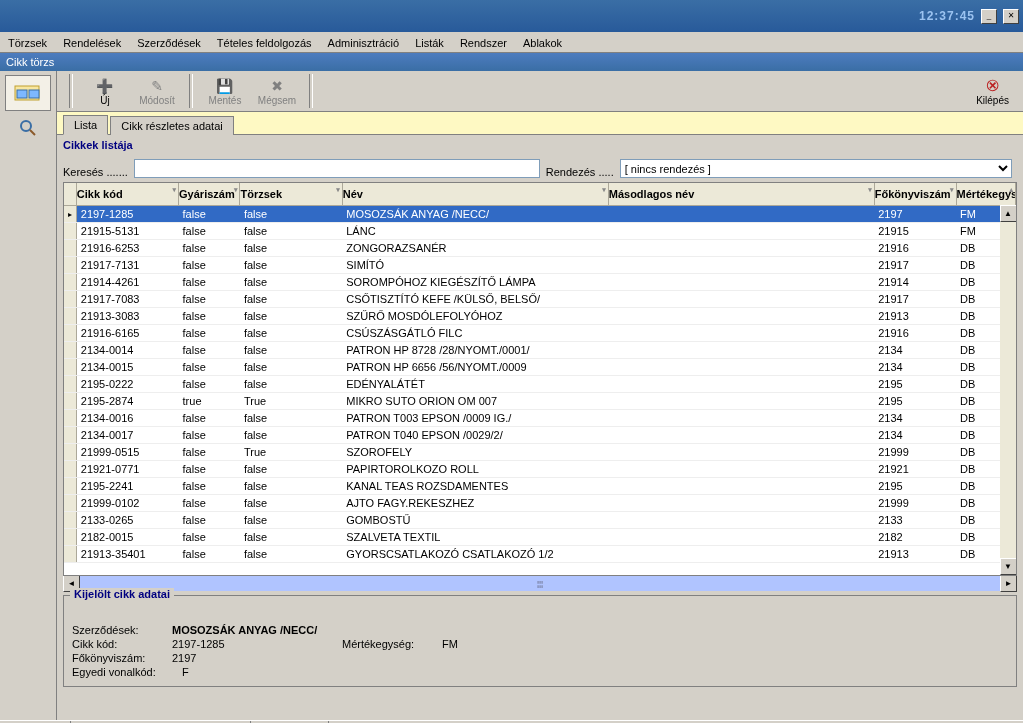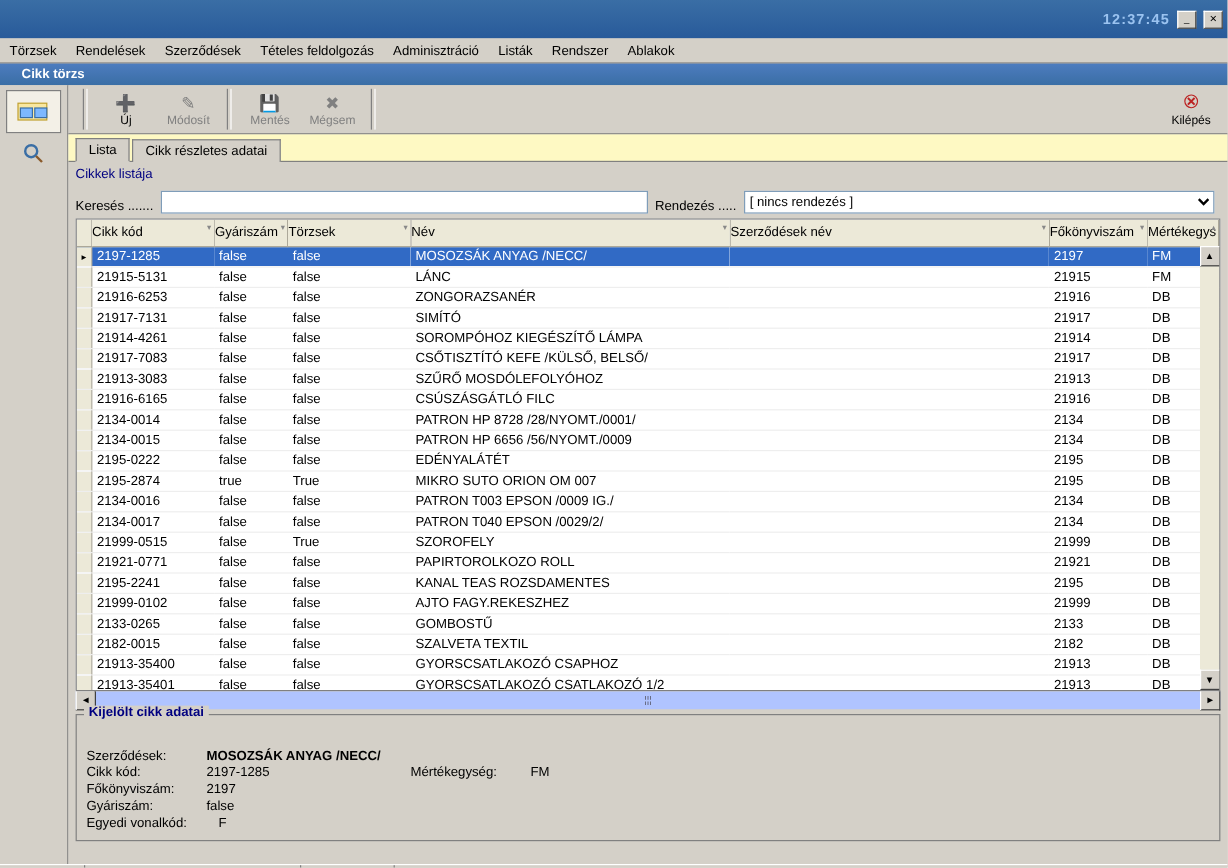--- a/index.html
+++ b/index.html
@@ -1,42 +1,42 @@
 <!DOCTYPE html>
 <html><head>
 <meta charset="utf-8">
 <style>
   html,body{margin:0;padding:0;font-family:Tahoma,Arial,sans-serif;font-size:11px;background:#d4d0c8;color:#000;overflow:hidden;width:1023px;height:723px}
   .titlebar{background:linear-gradient(#3a6ea5,#285a9a);height:32px;display:flex;align-items:center;justify-content:flex-end;color:#cfe3ff;padding:0 4px;gap:6px}
   .titlebar .time{color:#9bc3f0;font-size:12px;font-weight:bold;letter-spacing:1px}
   .titlebar .winbtn{width:14px;height:13px;background:#d4d0c8;border:1px solid #fff;border-right-color:#404040;border-bottom-color:#404040;display:flex;align-items:center;justify-content:center;font-size:8px;color:#000;line-height:1}
   .menubar{height:20px;background:#d4d0c8;border-bottom:1px solid #808080;display:flex;align-items:flex-end}
   .menubar span{padding:3px 8px;cursor:default}
-  .subtitle{height:18px;background:linear-gradient(#4d7cbf,#3a6ea5);color:#fff;font-weight:bold;display:flex;align-items:center;padding-left:18px;font-size:11px}
+  .subtitle{height:18px;background:linear-gradient(#4d7cbf,#3a6ea5);color:#fff;font-weight:normal;display:flex;align-items:center;padding-left:6px;font-size:11px}
   .main{display:flex;height:calc(723px - 18px - 20px - 18px - 18px)}
   .leftbar{width:56px;background:#d4d0c8;border-right:1px solid #808080;display:flex;flex-direction:column;align-items:center;padding-top:4px;gap:4px}
   .leftbar .bigbtn{width:44px;height:34px;border:1px solid #808080;background:#f3f0e7;display:flex;align-items:center;justify-content:center}
   .leftbar .smbtn{width:28px;height:26px;display:flex;align-items:center;justify-content:center}
   .content{flex:1;display:flex;flex-direction:column;background:#d4d0c8}
   .toolbar{height:40px;display:flex;align-items:center;padding:0 8px;border-bottom:1px solid #808080;gap:4px}
   .tbtn{width:48px;display:flex;flex-direction:column;align-items:center;font-size:10px;color:#808080}
   .tbtn.enabled{color:#000}
   .tbtn .ico{height:18px;display:flex;align-items:center;justify-content:center;font-size:14px}
   .sep{width:2px;height:34px;border-left:1px solid #808080;border-right:1px solid #fff;margin:0 4px}
   .tabbar{display:flex;align-items:flex-end;height:22px;padding-left:6px;border-bottom:1px solid #808080;background:#fef9c3}
   .tab{padding:3px 10px;border:1px solid #808080;border-bottom:none;background:#d4d0c8;margin-right:2px;position:relative;top:1px}
   .tab.active{background:#d4d0c8;border-bottom:1px solid #d4d0c8}
-  .listhdr{padding:4px 6px;font-weight:normal;color:#000080}
+  .listhdr{padding:4px 6px;font-weight:bold;color:#000080}
   .searchrow{display:flex;align-items:flex-end;padding:4px 6px;gap:6px}
   .searchrow input{border:1px solid #7f9db9;height:17px;padding:0 2px;font-family:inherit;font-size:11px}
   .searchrow .kereses{width:400px}
   .searchrow select{border:1px solid #7f9db9;height:19px;font-family:inherit;font-size:11px;width:392px;background:#fff}
   .gridwrap{border:1px solid #808080;margin:0 6px;background:#fff;height:392px;overflow:hidden;position:relative}
   table{border-collapse:collapse;width:100%;table-layout:fixed}
-  thead th{background:#ece9d8;border-right:1px solid #aca899;border-bottom:1px solid #aca899;text-align:left;padding:2px 0;font-weight:normal;position:relative;height:18px;white-space:nowrap;overflow:hidden}
+  thead th{background:#ece9d8;border-right:1px solid #aca899;border-bottom:1px solid #aca899;text-align:left;padding:2px 0;font-weight:bold;position:relative;height:18px;white-space:nowrap;overflow:hidden}
   thead th .sorter{position:absolute;right:2px;top:3px;font-size:7px;color:#888}
   tbody td{border-bottom:1px solid #eee;padding:1px 4px;height:14px;white-space:nowrap;overflow:hidden}
   tbody tr.sel{background:#316ac5;color:#fff}
   .rowmarker{width:10px;border-right:1px solid #aca899;background:#ece9d8;text-align:center;font-size:8px;color:#000}
   tbody tr.sel .rowmarker{color:#000;background:#ece9d8}
   .vscroll{position:absolute;right:0;top:22px;bottom:0;width:16px;background:#ece9d8;display:flex;flex-direction:column;justify-content:space-between;align-items:center;font-size:8px}
   .sbbtn{width:15px;height:15px;background:#d4d0c8;border:1px solid #fff;border-right-color:#404040;border-bottom-color:#404040;display:flex;align-items:center;justify-content:center}
   .hscroll{margin:0 6px;height:15px;background:#b0c4ff;display:flex;justify-content:space-between;align-items:center;font-size:8px}
   .detailbox{margin:4px 6px;border:1px solid #808080;padding:20px 8px 8px 8px;position:relative;background:#d4d0c8}
   .detailbox legend{color:#000080;font-weight:bold;padding:0 4px;position:absolute;top:-8px;left:6px;background:#d4d0c8}
@@ -143,21 +143,21 @@
             <col style="width:80px">
             <col style="width:58px">
         </colgroup>
         <thead>
           <tr>
             <th></th>
             <th><span>Cikk kód</span><span class="sorter">▾</span></th>
             <th><span>Gyáriszám</span><span class="sorter">▾</span></th>
             <th><span>Törzsek</span><span class="sorter">▾</span></th>
             <th><span>Név</span><span class="sorter">▾</span></th>
-            <th><span>Szerződések név</span><span class="sorter">▾</span></th>
+            <th><span>Másodlagos név</span><span class="sorter">▾</span></th>
             <th><span>Főkönyviszám</span><span class="sorter">▾</span></th>
             <th><span>Mértékegys</span><span class="sorter">▴</span></th>
           </tr>
         </thead>
         <tbody id="gridbody">
             <tr class="sel">
               <td class="rowmarker">▸</td>
               <td>2197-1285</td>
               <td>false</td>
               <td>false</td>
@@ -351,30 +351,20 @@
               <td>2182-0015</td>
               <td>false</td>
               <td>false</td>
               <td>SZALVETA TEXTIL</td>
               <td></td>
               <td>2182</td>
               <td>DB</td>
             </tr>
             <tr>
               <td class="rowmarker"></td>
-              <td>21913-35400</td>
-              <td>false</td>
-              <td>false</td>
-              <td>GYORSCSATLAKOZÓ CSAPHOZ</td>
-              <td></td>
-              <td>21913</td>
-              <td>DB</td>
-            </tr>
-            <tr>
-              <td class="rowmarker"></td>
               <td>21913-35401</td>
               <td>false</td>
               <td>false</td>
               <td>GYORSCSATLAKOZÓ CSATLAKOZÓ 1/2</td>
               <td></td>
               <td>21913</td>
               <td>DB</td>
             </tr>
           </tbody>
       </table>
@@ -400,24 +390,20 @@
         <div class="detlbl">Cikk kód:</div>
         <div class="detval normal" style="width:160px">2197-1285</div>
         <div class="detlbl">Mértékegység:</div>
         <div class="detval normal">FM</div>
       </div>
       <div class="detrow">
         <div class="detlbl">Főkönyviszám:</div>
         <div class="detval normal">2197</div>
       </div>
       <div class="detrow">
-        <div class="detlbl">Gyáriszám:</div>
-        <div class="detval normal">false</div>
-      </div>
-      <div class="detrow">
         <div class="detlbl" style="width:100px">Egyedi vonalkód:</div>
         <div class="detval normal">F</div>
       </div>
     </div>
   </div>
 </div>
 
 <div class="status">
   <span>2006.04.11</span>
   <span>MS-SQL (192.168.1.210-kamara)</span>

